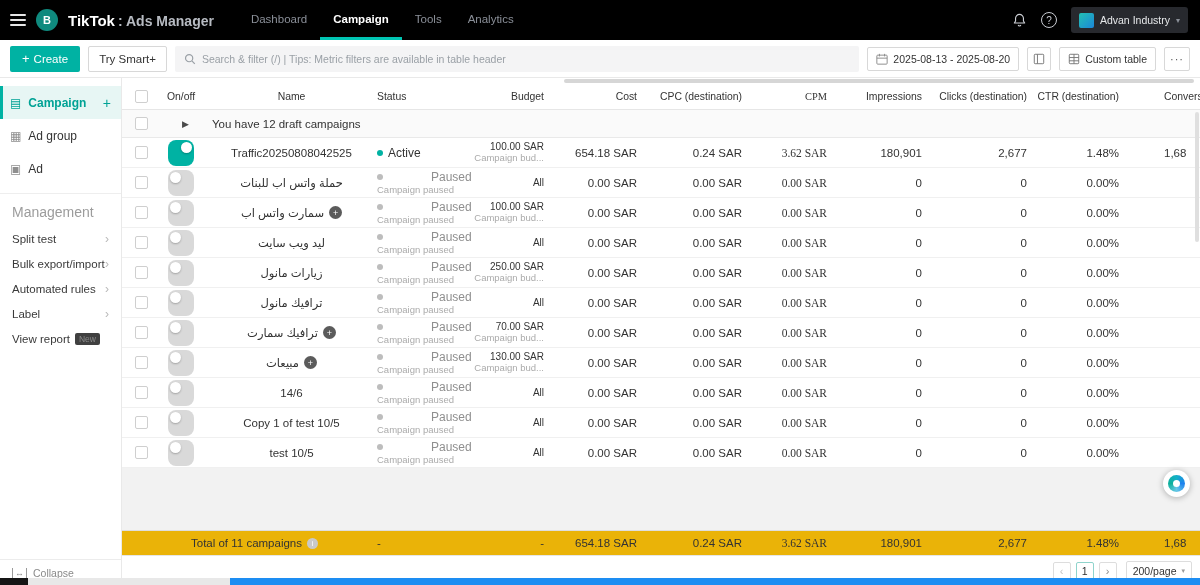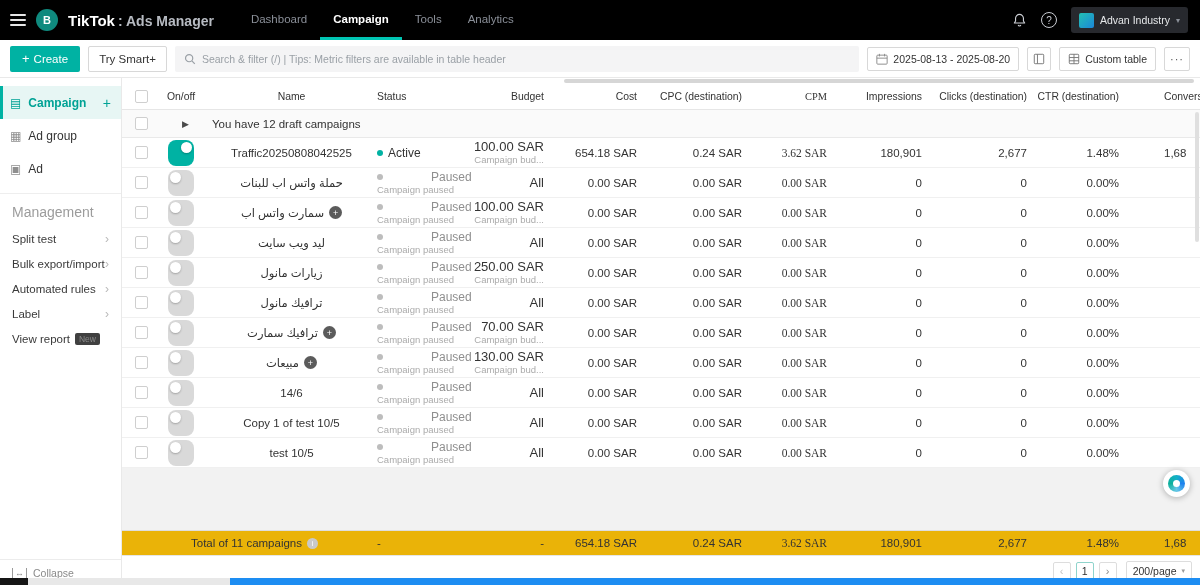--- a/index.html
+++ b/index.html
@@ -94,21 +94,21 @@
   .toggle::after{content:'';position:absolute;top:2px;left:2px;width:11px;height:11px;border-radius:50%;background:#fff;box-shadow:0 1px 2px rgba(0,0,0,.25);}
   .toggle.on{background:#00b2a3;}
   .toggle.on::after{left:13px;}
   .name-text{font-size:11.5px;color:#333;white-space:nowrap;overflow:hidden;text-overflow:ellipsis;}
   .smart-badge{width:13px;height:13px;border-radius:50%;background:#5b5b5b;color:#fff;font-size:9px;display:none;align-items:center;justify-content:center;flex:0 0 13px;}
   .st-line{display:flex;align-items:center;gap:5px;font-size:12px;color:#333;}
   .trow.paused .st-line{color:#8f8f8f;gap:48px;}
   .dot{width:6px;height:6px;border-radius:50%;background:#bdbdbd;flex:0 0 6px;}
   .dot.active{background:#00b2a3;}
   .sub{font-size:9.5px;color:#ababab;line-height:1.25;white-space:nowrap;}
-  .main-val{font-size:13px;color:#333;}
+  .main-val{font-size:10px;color:#333;}
 
   .filler{flex:1;background:#f2f2f2;}
 
   .total-row{display:flex;height:26px;flex:0 0 26px;background:#eab308;border-top:1px solid #dedede;border-bottom:1px solid #e6e6e6;font-size:11.5px;color:#333;font-weight:500;}
   .total-label{width:255px;flex-direction:row;align-items:center;gap:5px;padding-left:10px;}
   .info-icon{width:11px;height:11px;border-radius:50%;background:#c9c9c9;color:#fff;font-size:8px;display:inline-flex;align-items:center;justify-content:center;cursor:pointer;}
 
   .tfoot{height:29px;flex:0 0 29px;display:flex;align-items:center;justify-content:flex-end;gap:5px;padding-right:8px;background:#fff;}
   .pg-btn{width:18px;height:18px;border:1px solid #ddd;border-radius:2px;display:flex;align-items:center;justify-content:center;font-size:11px;background:#fff;cursor:pointer;color:#8a8a8a;}
   .pg-btn.disabled{color:#c4c4c4;}

